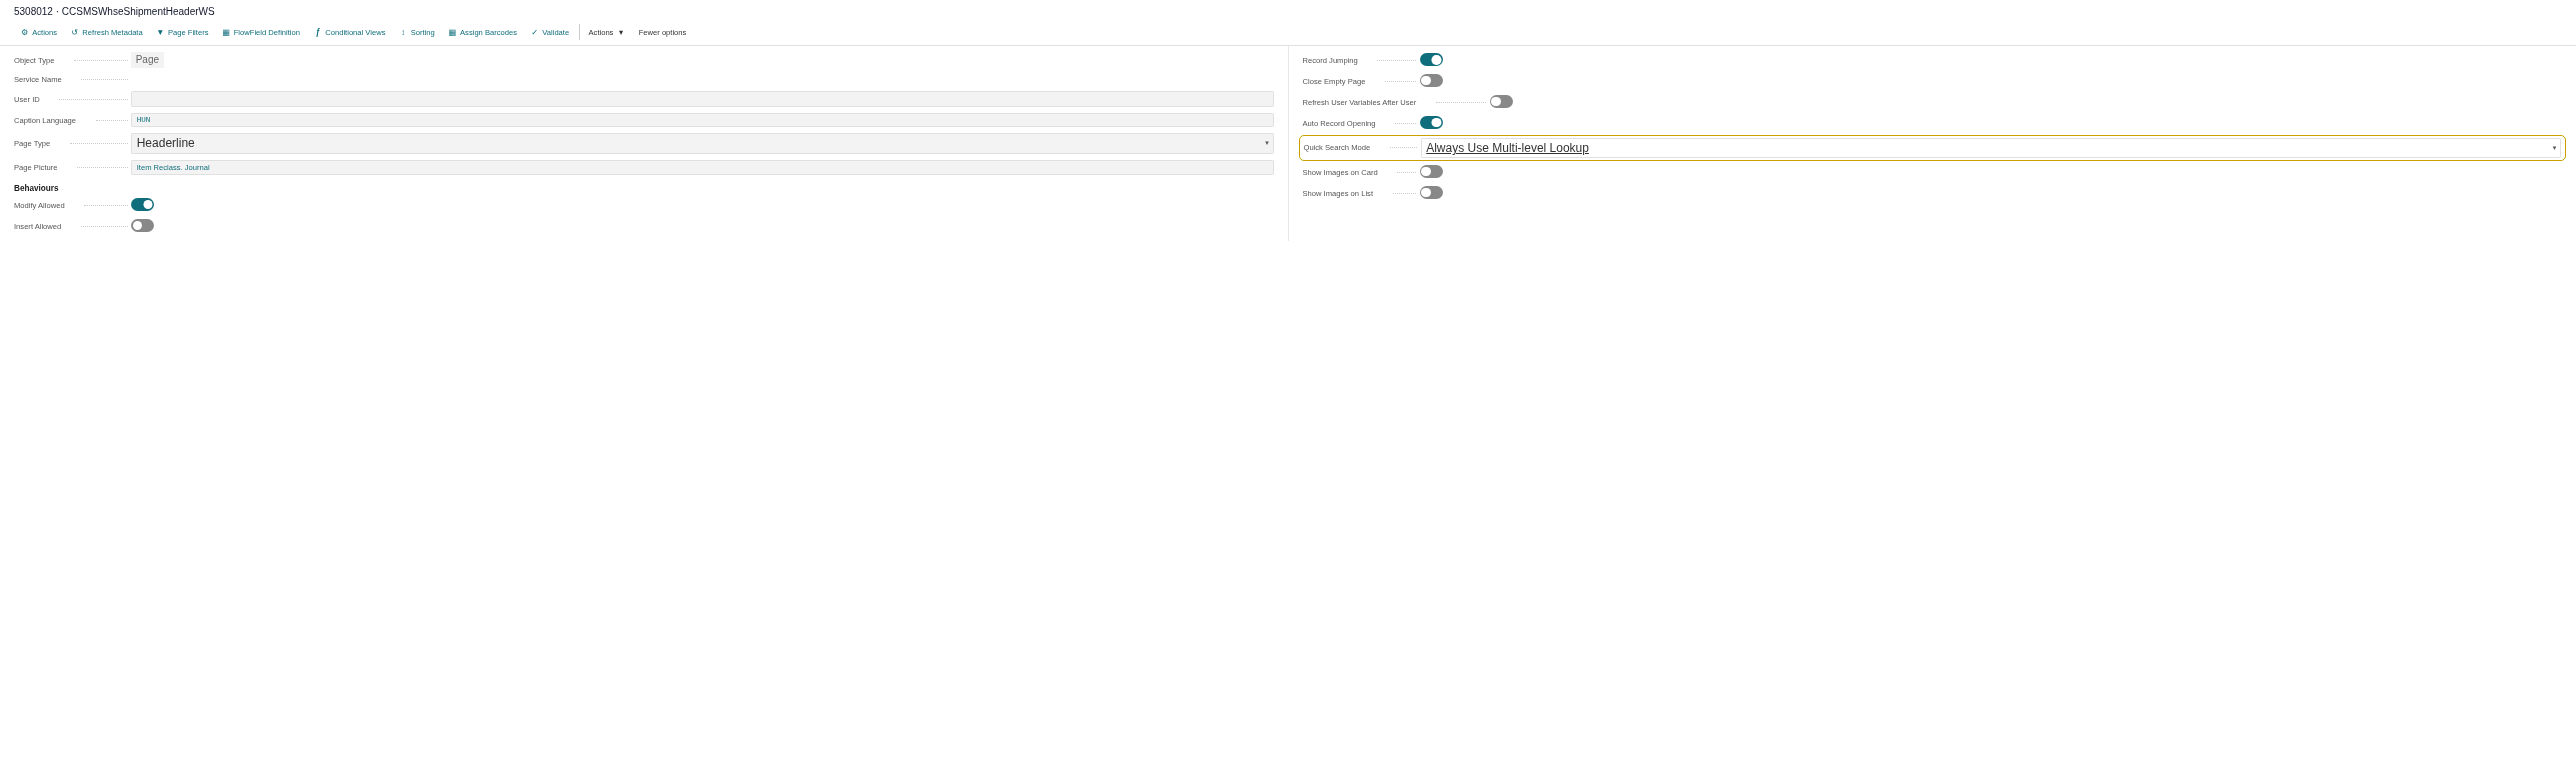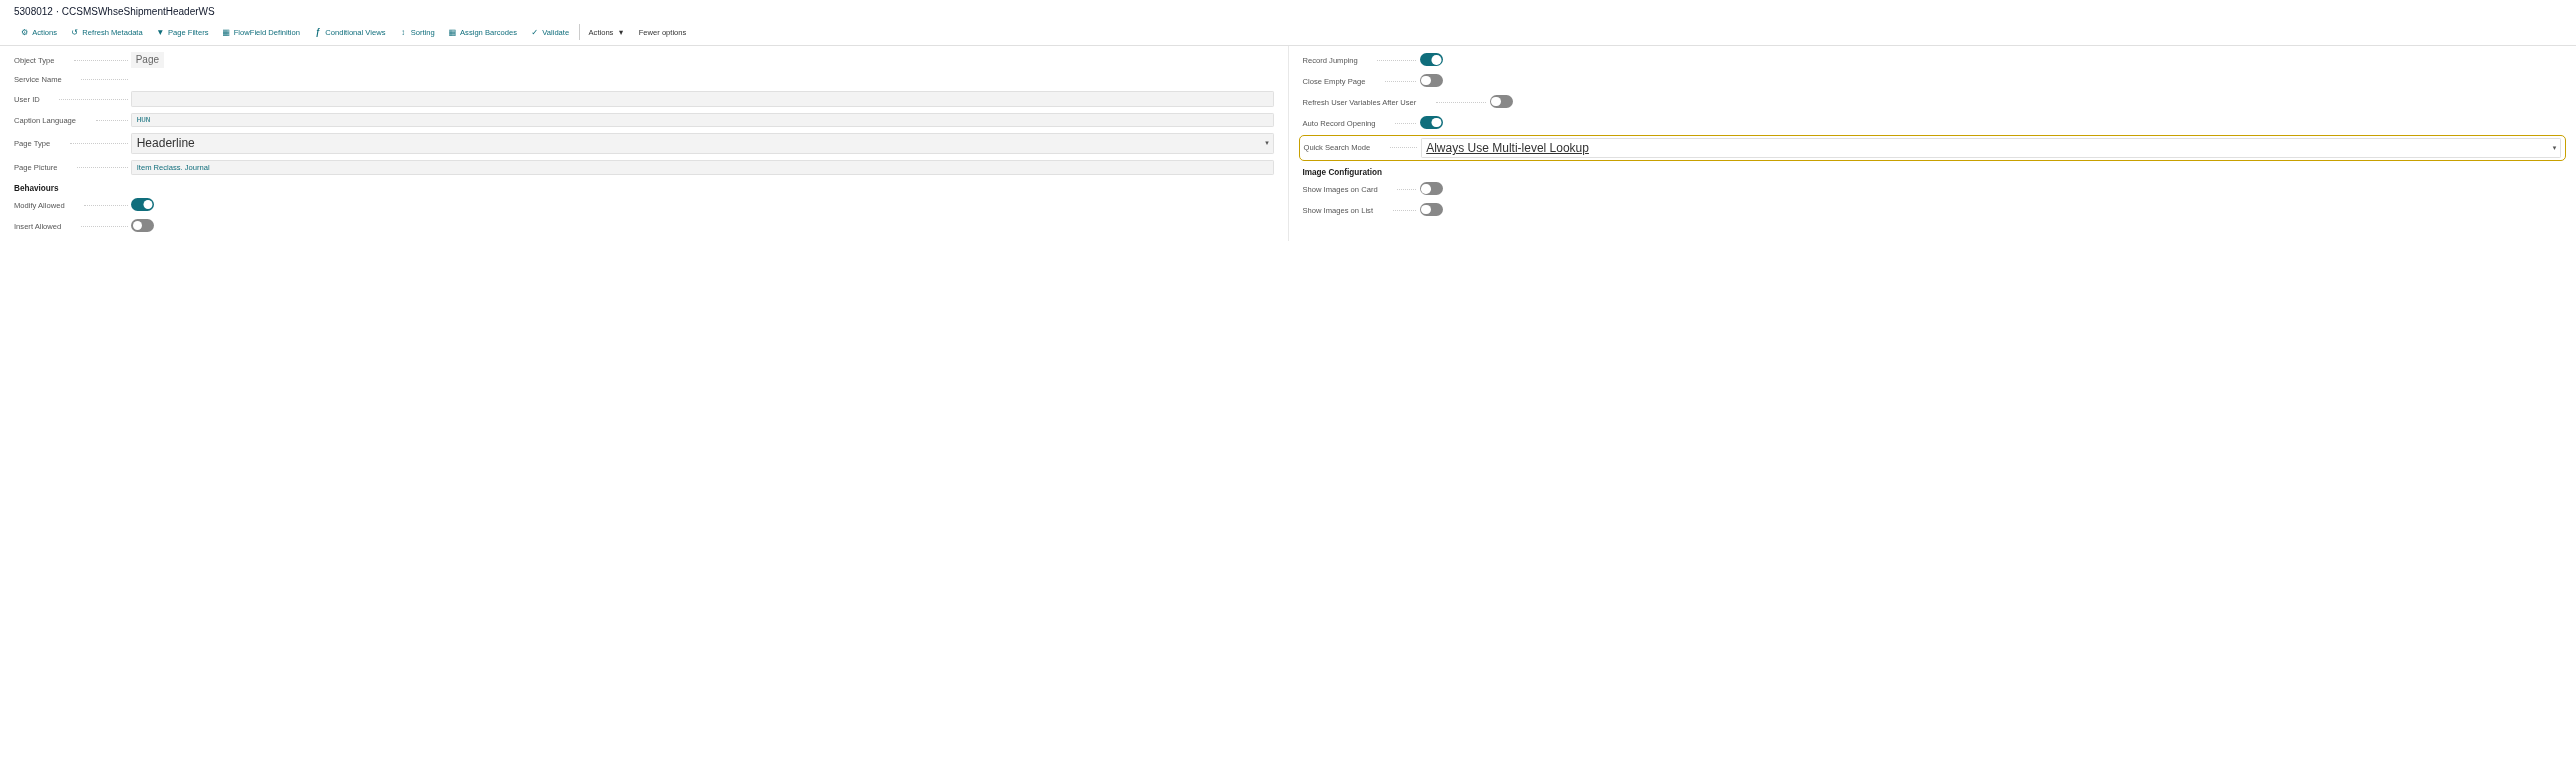--- a/index.html
+++ b/index.html
@@ -395,21 +395,20 @@
       </div>
       <div class="select-wrapper form-value">
         <select class="form-select">
           <option>Always Use Multi-level Lookup</option>
           <option>Standard</option>
           <option>None</option>
         </select>
       </div>
     </div>
 
-    <div class="section-heading">Image Configuration</div>
 
     <div class="form-row">
       <div class="form-label">
         <span>Show Images on Card</span>
         <div class="form-label-dots"></div>
       </div>
       <div class="form-value">
         <label class="toggle">
           
           <span class="toggle-slider off"></span>

